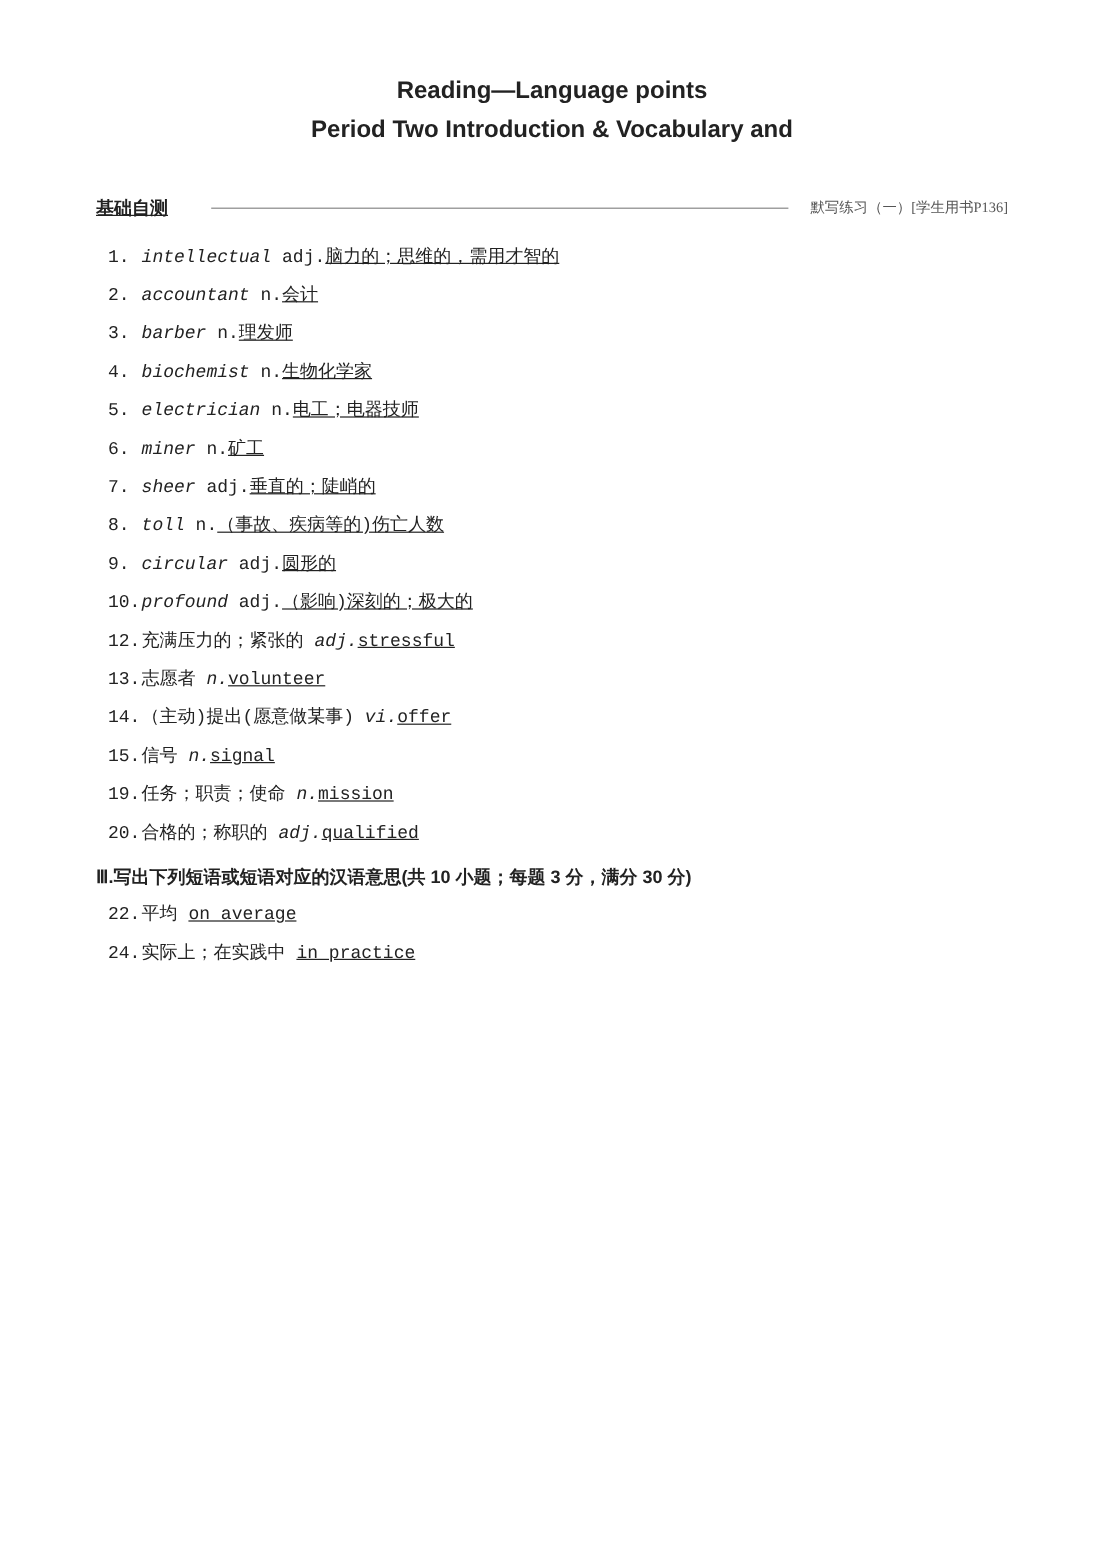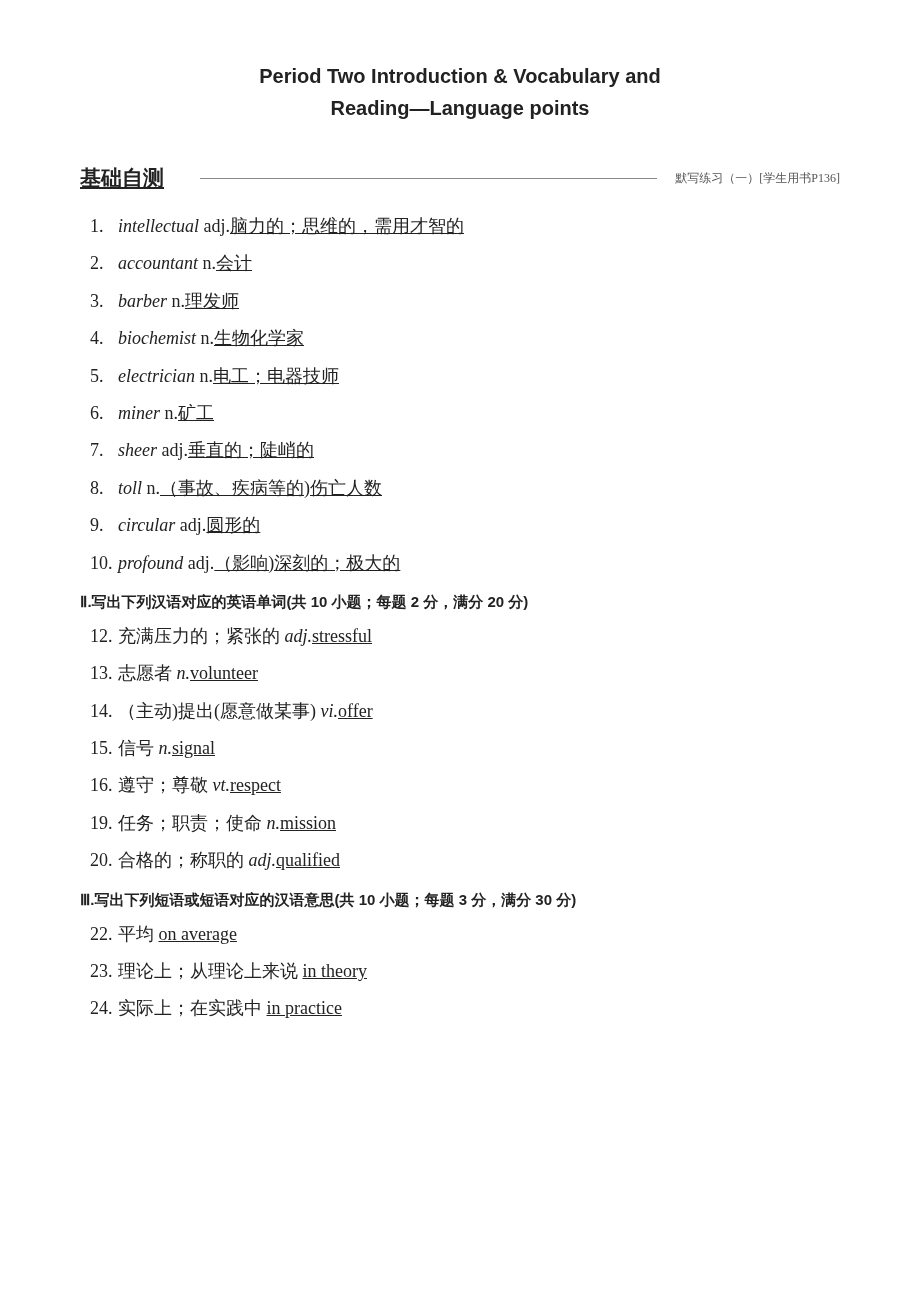--- a/index.html
+++ b/index.html
@@ -25,21 +25,21 @@
       line-height: 1.6;
     }
     .section-header {
       display: flex;
       align-items: center;
       margin-bottom: 18px;
       margin-top: 10px;
     }
     .section-title {
       font-weight: bold;
-      font-size: 21px;
+      font-size: 15px;
       font-family: Liberation Serif, serif;
       text-decoration: underline;
       white-space: nowrap;
       margin-right: 26px;
     }
     .section-divider {
       flex: 1;
       border-top: 1px solid #888;
       margin: 0 10px;
     }
@@ -51,39 +51,40 @@
     }
     .subsection {
       font-weight: bold;
       font-size: 15px;
       margin: 14px 0 8px 0;
       font-family: "SimHei", "黑体", sans-serif;
     }
     .item {
       margin: 5px 0 5px 10px;
       line-height: 1.8;
-      font-size: 18px;
+      font-size: 15px;
+      font-family: Liberation Mono, monospace;
     }
     .item-num {
       display: inline-block;
       min-width: 28px;
     }
     .item-key {
       font-style: italic;
     }
     .underline {
       text-decoration: underline;
     }
   </style>
 </head>
 <body>
 
 <div class="page-title">
+  <div>Reading—Language points</div>
   <div>Period Two    Introduction &amp; Vocabulary and</div>
-  <div>Reading—Language points</div>
 </div>
 
 <div class="section-header">
   <span class="section-title">基础自测</span>
   <div class="section-divider"></div>
   <span class="section-note">默写练习（一）[学生用书P136]</span>
 </div>
 
 <div id="subsection-I">
   <div id="items-I">
@@ -94,32 +95,29 @@
       <div class="item"><span class="item-num">5.</span><span class="item-key">electrician </span><span>n.</span><span class="underline">电工；电器技师</span></div>
       <div class="item"><span class="item-num">6.</span><span class="item-key">miner </span><span>n.</span><span class="underline">矿工</span></div>
       <div class="item"><span class="item-num">7.</span><span class="item-key">sheer </span><span>adj.</span><span class="underline">垂直的；陡峭的</span></div>
       <div class="item"><span class="item-num">8.</span><span class="item-key">toll </span><span>n.</span><span class="underline">（事故、疾病等的)伤亡人数</span></div>
       <div class="item"><span class="item-num">9.</span><span class="item-key">circular </span><span>adj.</span><span class="underline">圆形的</span></div>
       <div class="item"><span class="item-num">10.</span><span class="item-key">profound </span><span>adj.</span><span class="underline">（影响)深刻的；极大的</span></div>
     </div>
 </div>
 
 <div id="subsection-II">
-  <div class="subsection">Ⅱ.写出下列汉语对应的英语单词(共 10 小题；每题 2 分，满分 20 分)</div>
   <div id="items-II">
       <div class="item"><span class="item-num">12.</span><span>充满压力的；紧张的 </span><span class="item-key">adj.</span><span class="underline">stressful</span></div>
       <div class="item"><span class="item-num">13.</span><span>志愿者 </span><span class="item-key">n.</span><span class="underline">volunteer</span></div>
       <div class="item"><span class="item-num">14.</span><span>（主动)提出(愿意做某事) </span><span class="item-key">vi.</span><span class="underline">offer</span></div>
       <div class="item"><span class="item-num">15.</span><span>信号 </span><span class="item-key">n.</span><span class="underline">signal</span></div>
-      <div class="item"><span class="item-num">16.</span><span>遵守；尊敬 </span><span class="item-key">vt.</span><span class="underline">respect</span></div>
       <div class="item"><span class="item-num">19.</span><span>任务；职责；使命 </span><span class="item-key">n.</span><span class="underline">mission</span></div>
       <div class="item"><span class="item-num">20.</span><span>合格的；称职的 </span><span class="item-key">adj.</span><span class="underline">qualified</span></div>
     </div>
 </div>
 
 <div id="subsection-III">
   <div class="subsection">Ⅲ.写出下列短语或短语对应的汉语意思(共 10 小题；每题 3 分，满分 30 分)</div>
   <div id="items-III">
       <div class="item"><span class="item-num">22.</span><span>平均 </span><span class="underline">on average</span></div>
-      <div class="item"><span class="item-num">23.</span><span>理论上；从理论上来说 </span><span class="underline">in theory</span></div>
       <div class="item"><span class="item-num">24.</span><span>实际上；在实践中 </span><span class="underline">in practice</span></div>
     </div>
 </div>
 
 </body></html>

